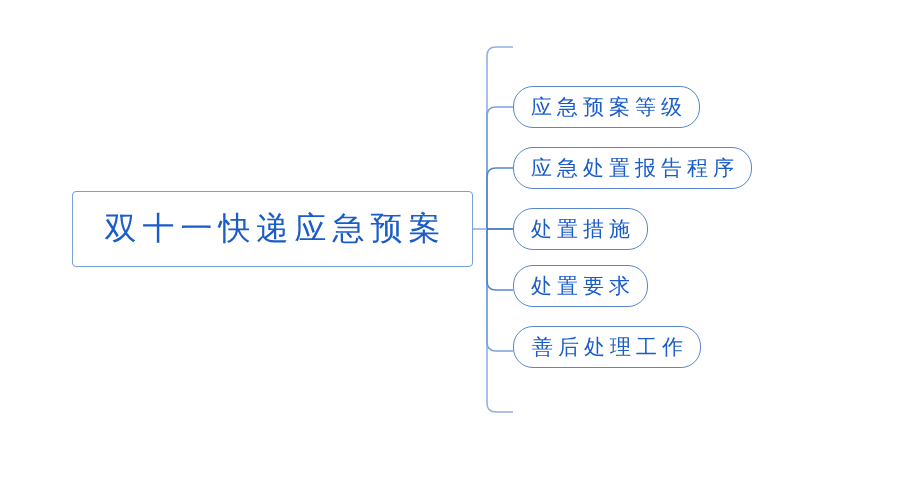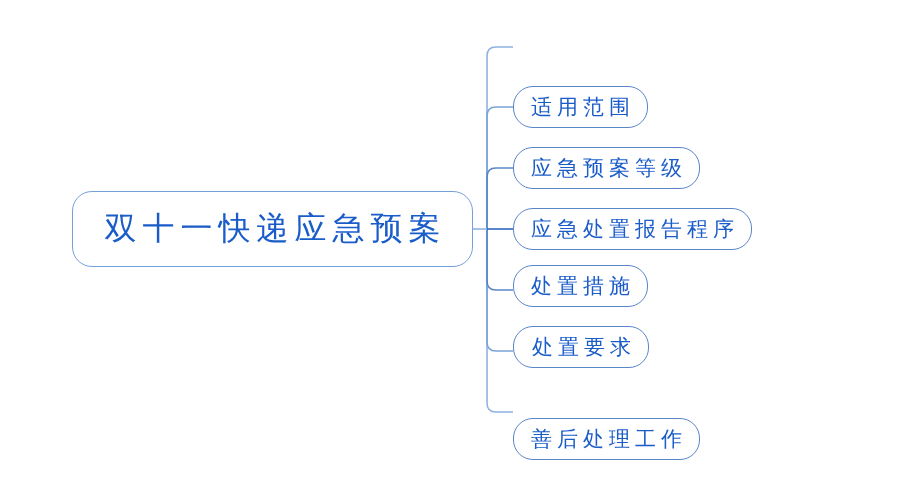--- a/index.html
+++ b/index.html
@@ -30,21 +30,21 @@
     justify-content: center;
     color: var(--node-text, #1a5cc8);
     background: #fff;
   }
   .root-node {
     left: 72px;
     top: 191px;
     width: 401px;
     height: 76px;
     border: 1.5px solid var(--root-border, #75a0db);
-    border-radius: 20px;
+    border-radius: 4px;
     font-size: 32px;
     letter-spacing: 6px;
     padding-left: 6px; 
   }
   .child-node {
     left: 513px;
     height: 42px;
     border: 1.5px solid var(--node-border, #5a85ca);
     border-radius: 20px;
     font-size: 21px;
@@ -78,23 +78,20 @@
     <path d="M 487 229 L 487 281 Q 487 290 496 290 L 513 290" stroke="var(--connector-mid)" stroke-width="1.6"></path>
     <path d="M 487 229 L 513 229" stroke="var(--connector-dark)" stroke-width="1.6"></path>
     <path d="M 473 229 L 487 229" stroke="var(--connector-light)" stroke-width="1.6"></path>
   </svg>
 
   <div class="node root-node">
     <span>双十一快递应急预案</span>
   </div>
 
   <div class="node child-node">
-    <span>适用范围</span>
-  </div>
-  <div class="node child-node">
     <span>应急预案等级</span>
   </div>
   <div class="node child-node">
     <span>应急处置报告程序</span>
   </div>
   <div class="node child-node">
     <span>处置措施</span>
   </div>
   <div class="node child-node">
     <span>处置要求</span>

